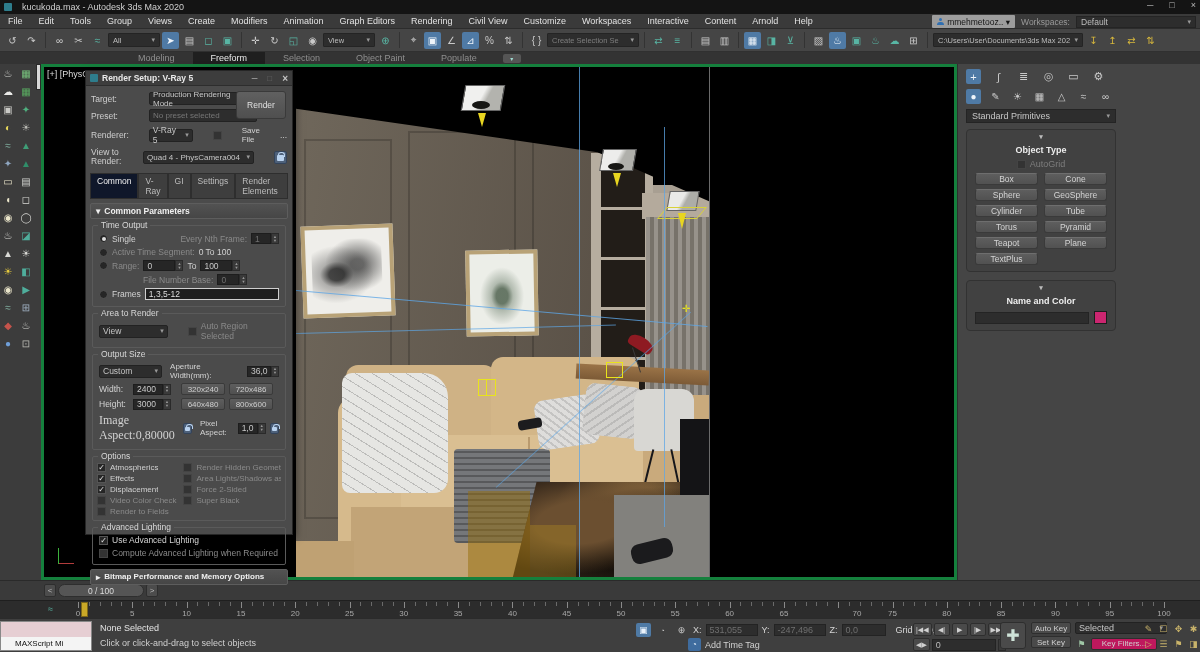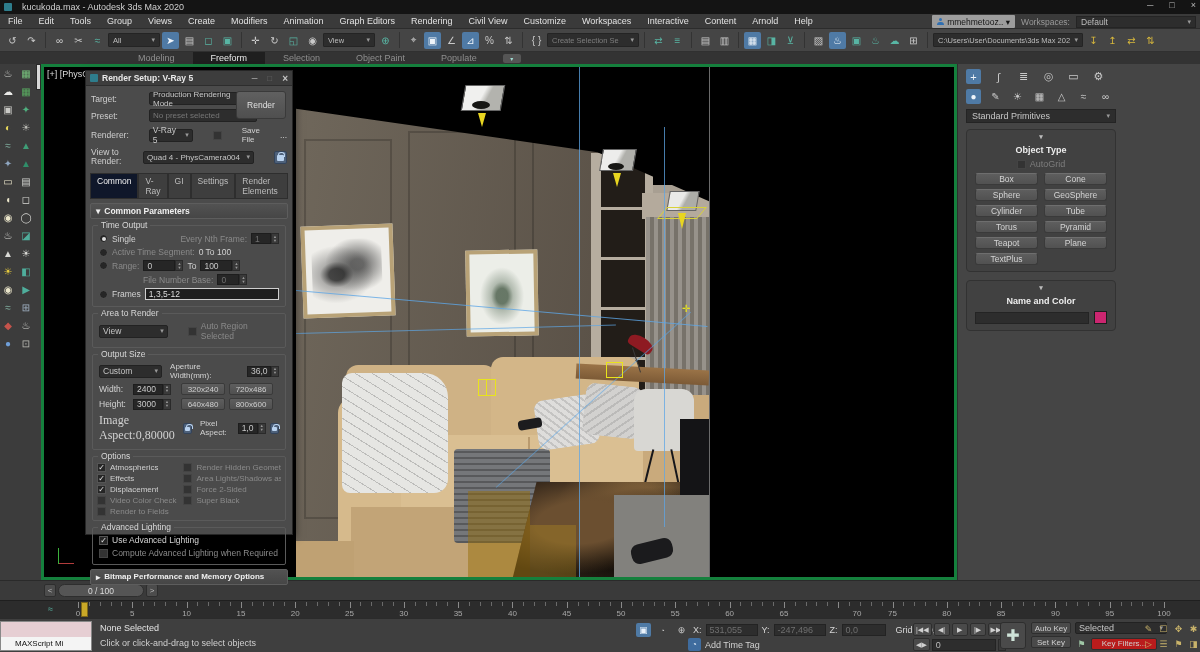--- a/index.html
+++ b/index.html
@@ -120,21 +120,21 @@
   .tti{width:13px;height:13px;background:#3f6c9e;border-radius:2px;color:#dce9f6;font-size:8px;display:flex;align-items:center;justify-content:center;}
   .playback{position:absolute;left:913px;top:4px;display:flex;gap:2px;}
   .pbtn{min-width:16px;height:13px;background:#4a4a4a;border:1px solid #2e2e2e;border-radius:2px;color:#d0d0d0;font-size:7px;display:flex;align-items:center;justify-content:center;padding:0 2px;}
   .framerow{position:absolute;left:913px;top:19px;display:flex;align-items:center;gap:2px;}
   .framefield{width:64px;height:12px;background:#2d2d2d;border:1px solid #232323;color:#bdbdbd;display:flex;align-items:center;padding:0 3px;}
   .bigplus{position:absolute;left:1000px;top:3px;width:26px;height:27px;background:#4a4a4a;border:1px solid #2e2e2e;border-radius:3px;color:#cfe3d8;font-size:16px;display:flex;align-items:center;justify-content:center;}
   .keycol{position:absolute;left:1031px;top:3px;display:flex;flex-direction:column;gap:2px;}
   .keybtn{width:40px;height:12px;background:#4a4a4a;border:1px solid #2e2e2e;border-radius:2px;color:#cfcfcf;font-size:8px;display:flex;align-items:center;justify-content:center;}
   .seldd{position:absolute;left:1075px;top:3px;width:92px;height:12px;}
   .kfrow{position:absolute;left:1075px;top:18px;display:flex;align-items:center;gap:3px;}
-  .kfbtn{width:66px;height:12px;background:#b91c1c;border:1px solid #2e2e2e;border-radius:2px;color:#cfcfcf;font-size:8px;display:flex;align-items:center;justify-content:center;}
+  .kfbtn{width:66px;height:12px;background:#be185d;border:1px solid #2e2e2e;border-radius:2px;color:#cfcfcf;font-size:8px;display:flex;align-items:center;justify-content:center;}
   .cluster1{position:absolute;left:1142px;top:3px;display:flex;gap:2px;}
   .cluster2{position:absolute;left:1142px;top:18px;display:flex;gap:2px;}
   .mini{width:13px;height:13px;display:flex;align-items:center;justify-content:center;color:#c9b36a;font-size:9px;}
 </style>
 </head>
 <body>
 
 <div class="app">
 
   <div class="titlebar">

